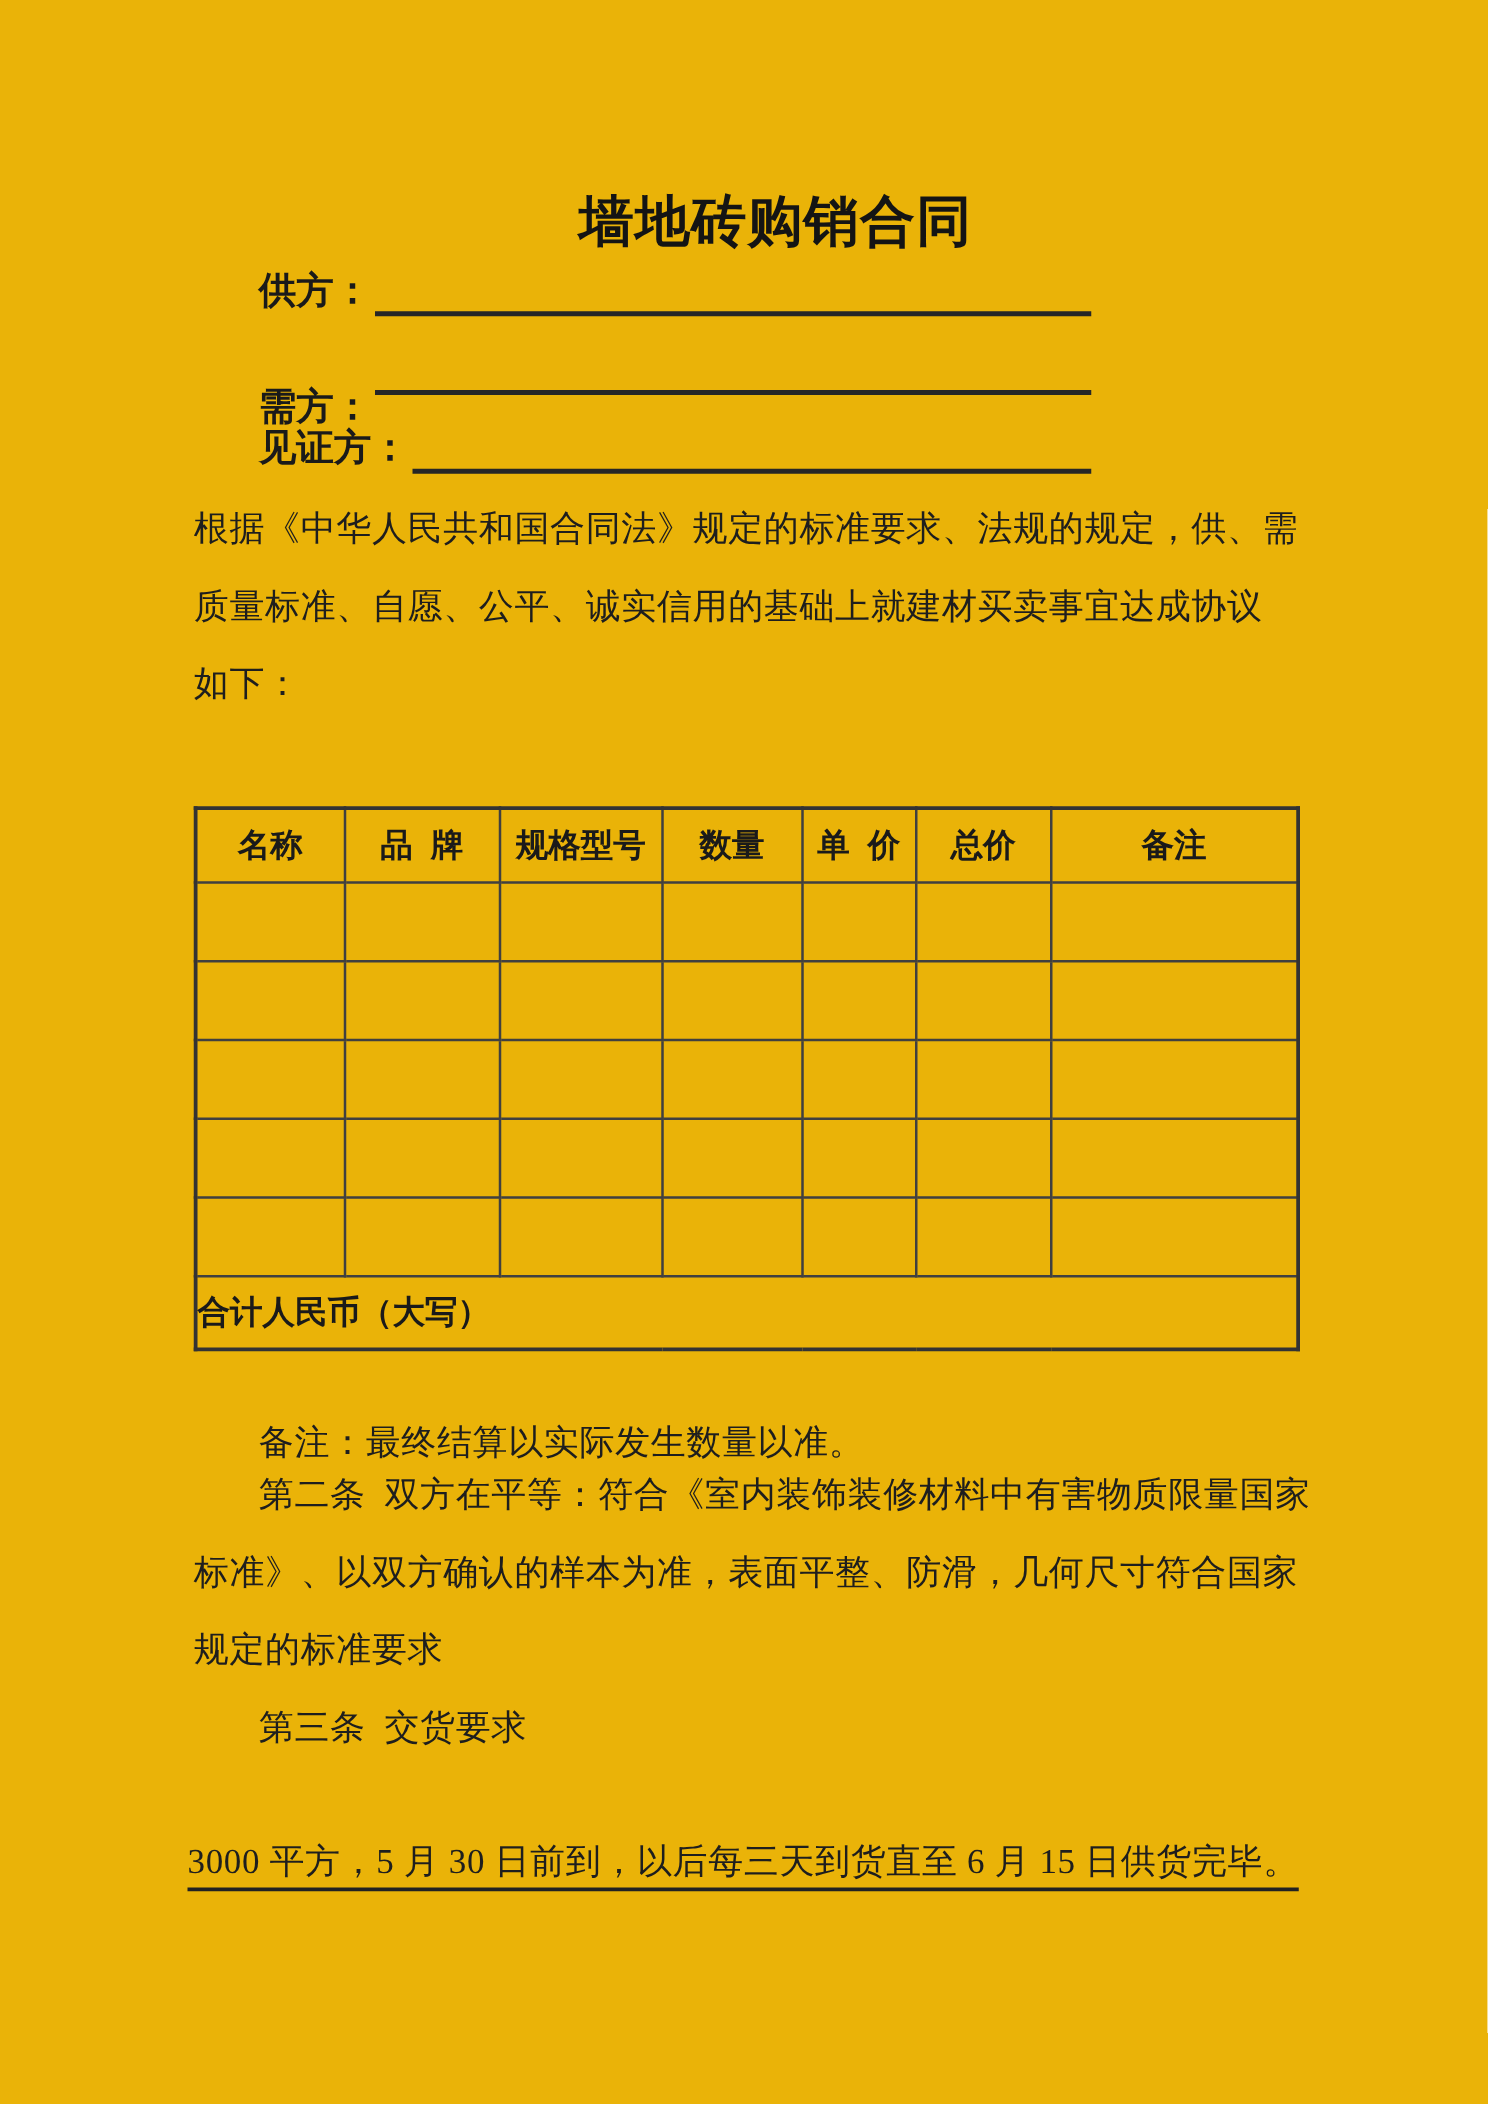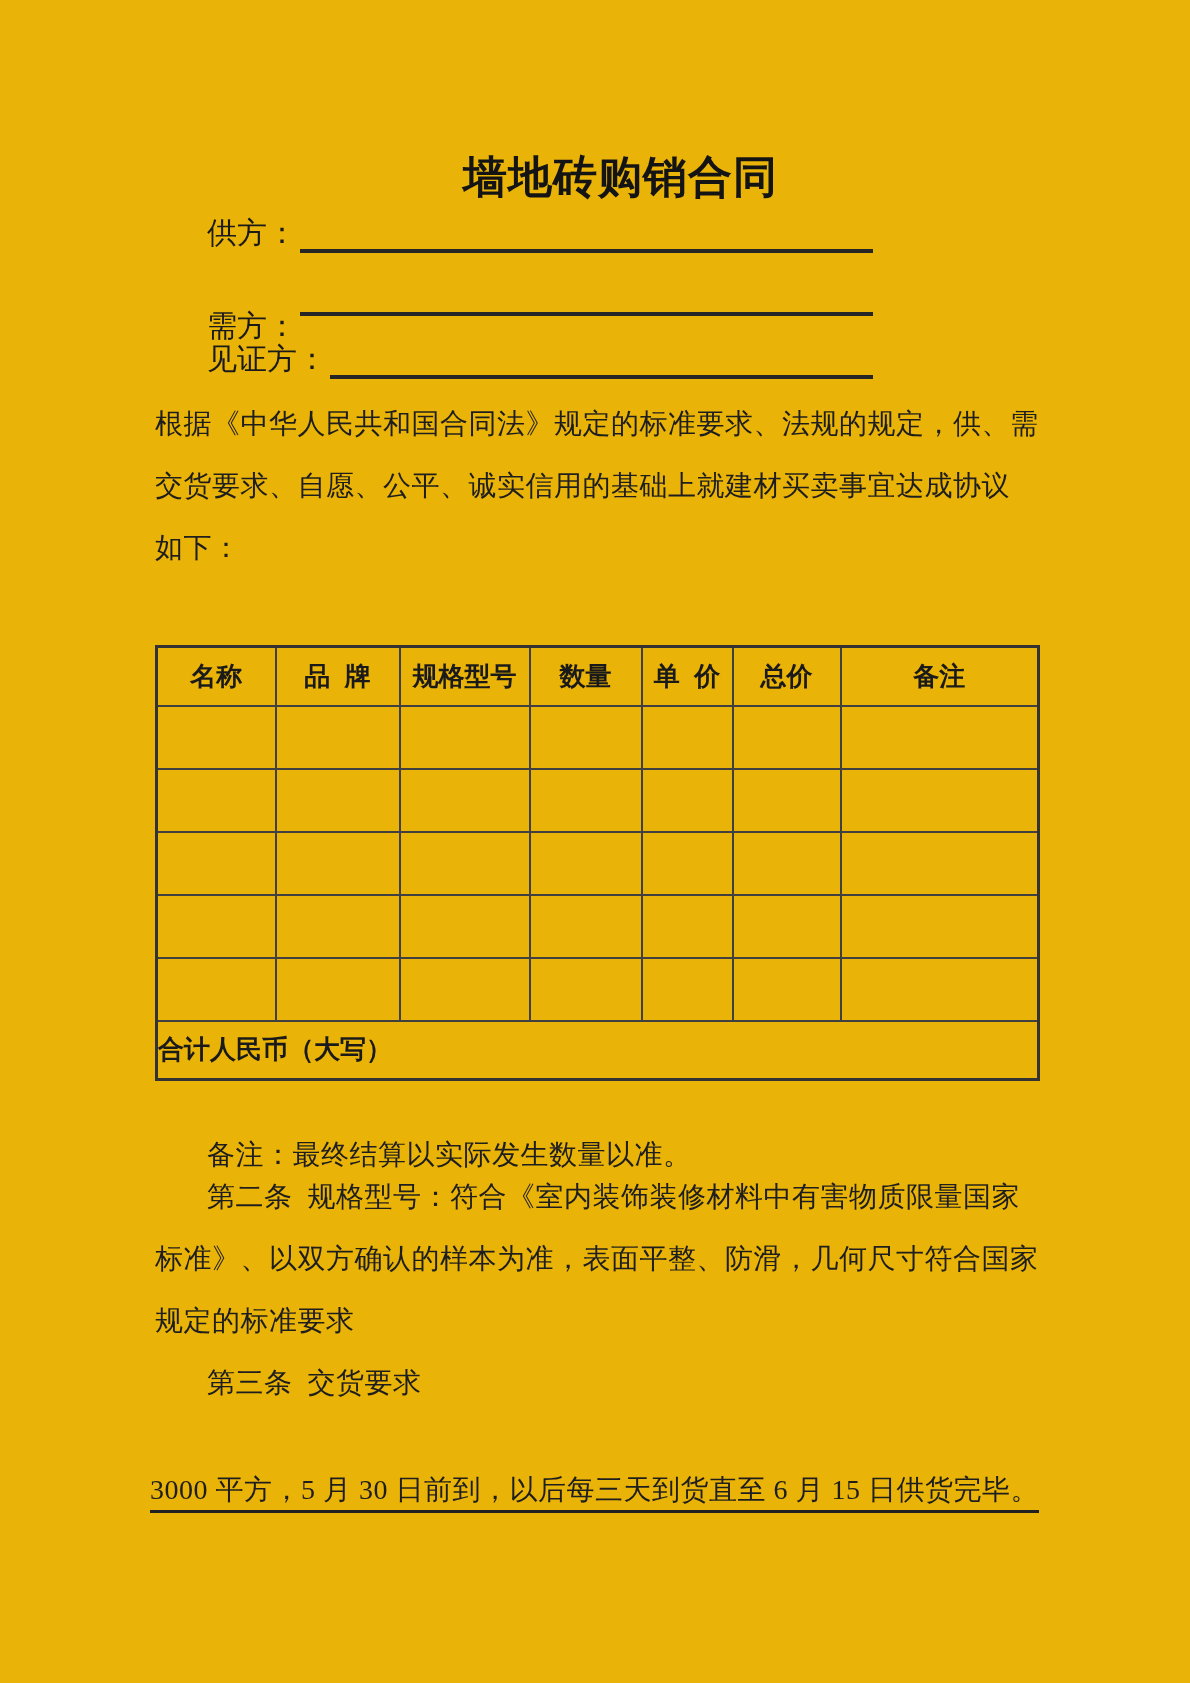--- a/index.html
+++ b/index.html
@@ -24,21 +24,21 @@
     font-size:44px;
     font-weight:bold;
     letter-spacing:1px;
     color:#141414;
     white-space:pre;
   }
   .party-label {
     position:absolute;
     left:207px;
     font-size:30px;
-    font-weight:normal;
+    font-weight:bold;
     color:#1a1a1a;
     white-space:pre;
     line-height:1.1;
   }
   .blank-underline {
     position:absolute;
     height:4px;
     background:#262626;
   }
   table.materials {
@@ -91,21 +91,21 @@
   <div class="party-label" style="top:216px;">供方：</div>
   <div class="blank-underline" style="left:300px; top:249px; width:573px;"></div>
 
   <div class="party-label" style="top:279px;margin-top:30px;">需方：</div>
   <div class="blank-underline" style="left:300px; top:312px; width:573px;"></div>
 
   <div class="party-label" style="top:342px;">见证方：</div>
   <div class="blank-underline" style="left:330px; top:375px; width:543px;"></div>
 
   <div class="line" style="left:155px; top:408px;">根据《中华人民共和国合同法》规定的标准要求、法规的规定，供、需</div>
-  <div class="line" style="left:155px; top:470px;">交货要求、自愿、公平、诚实信用的基础上就建材买卖事宜达成协议</div>
+  <div class="line" style="left:155px; top:470px;">质量标准、自愿、公平、诚实信用的基础上就建材买卖事宜达成协议</div>
   <div class="line" style="left:155px; top:532px;">如下：</div>
 
 
   <table class="materials">
     <colgroup>
       <col style="width:119px">
         <col style="width:124px">
         <col style="width:130px">
       <col style="width:112px">
         <col style="width:91px">
@@ -168,21 +168,21 @@
           <td></td>
     </tr>
     <tr class="total-row">
       <td class="total-cell" colspan="7">合计人民币（大写）</td>
     </tr>
   </tbody>
     </table>
 
   <div class="line" style="left:207px; top:1101px;margin-top:38px;">备注：最终结算以实际发生数量以准。</div>
 
-  <div class="line" style="left:207px; top:1181px;">第二条  规格型号：符合《室内装饰装修材料中有害物质限量国家</div>
+  <div class="line" style="left:207px; top:1181px;">第二条  双方在平等：符合《室内装饰装修材料中有害物质限量国家</div>
   <div class="line" style="left:155px; top:1243px;">标准》、以双方确认的样本为准，表面平整、防滑，几何尺寸符合国家</div>
   <div class="line" style="left:155px; top:1305px;">规定的标准要求</div>
 
   <div class="line" style="left:207px; top:1367px;">第三条  交货要求</div>
 
   <div class="line" style="left:150px; top:1474px;"><span class="u">3000 平方，5 月 30 日前到，以后每三天到货直至 6 月 15 日供货完毕。</span></div>
 
 </div>
 
 </body></html>

